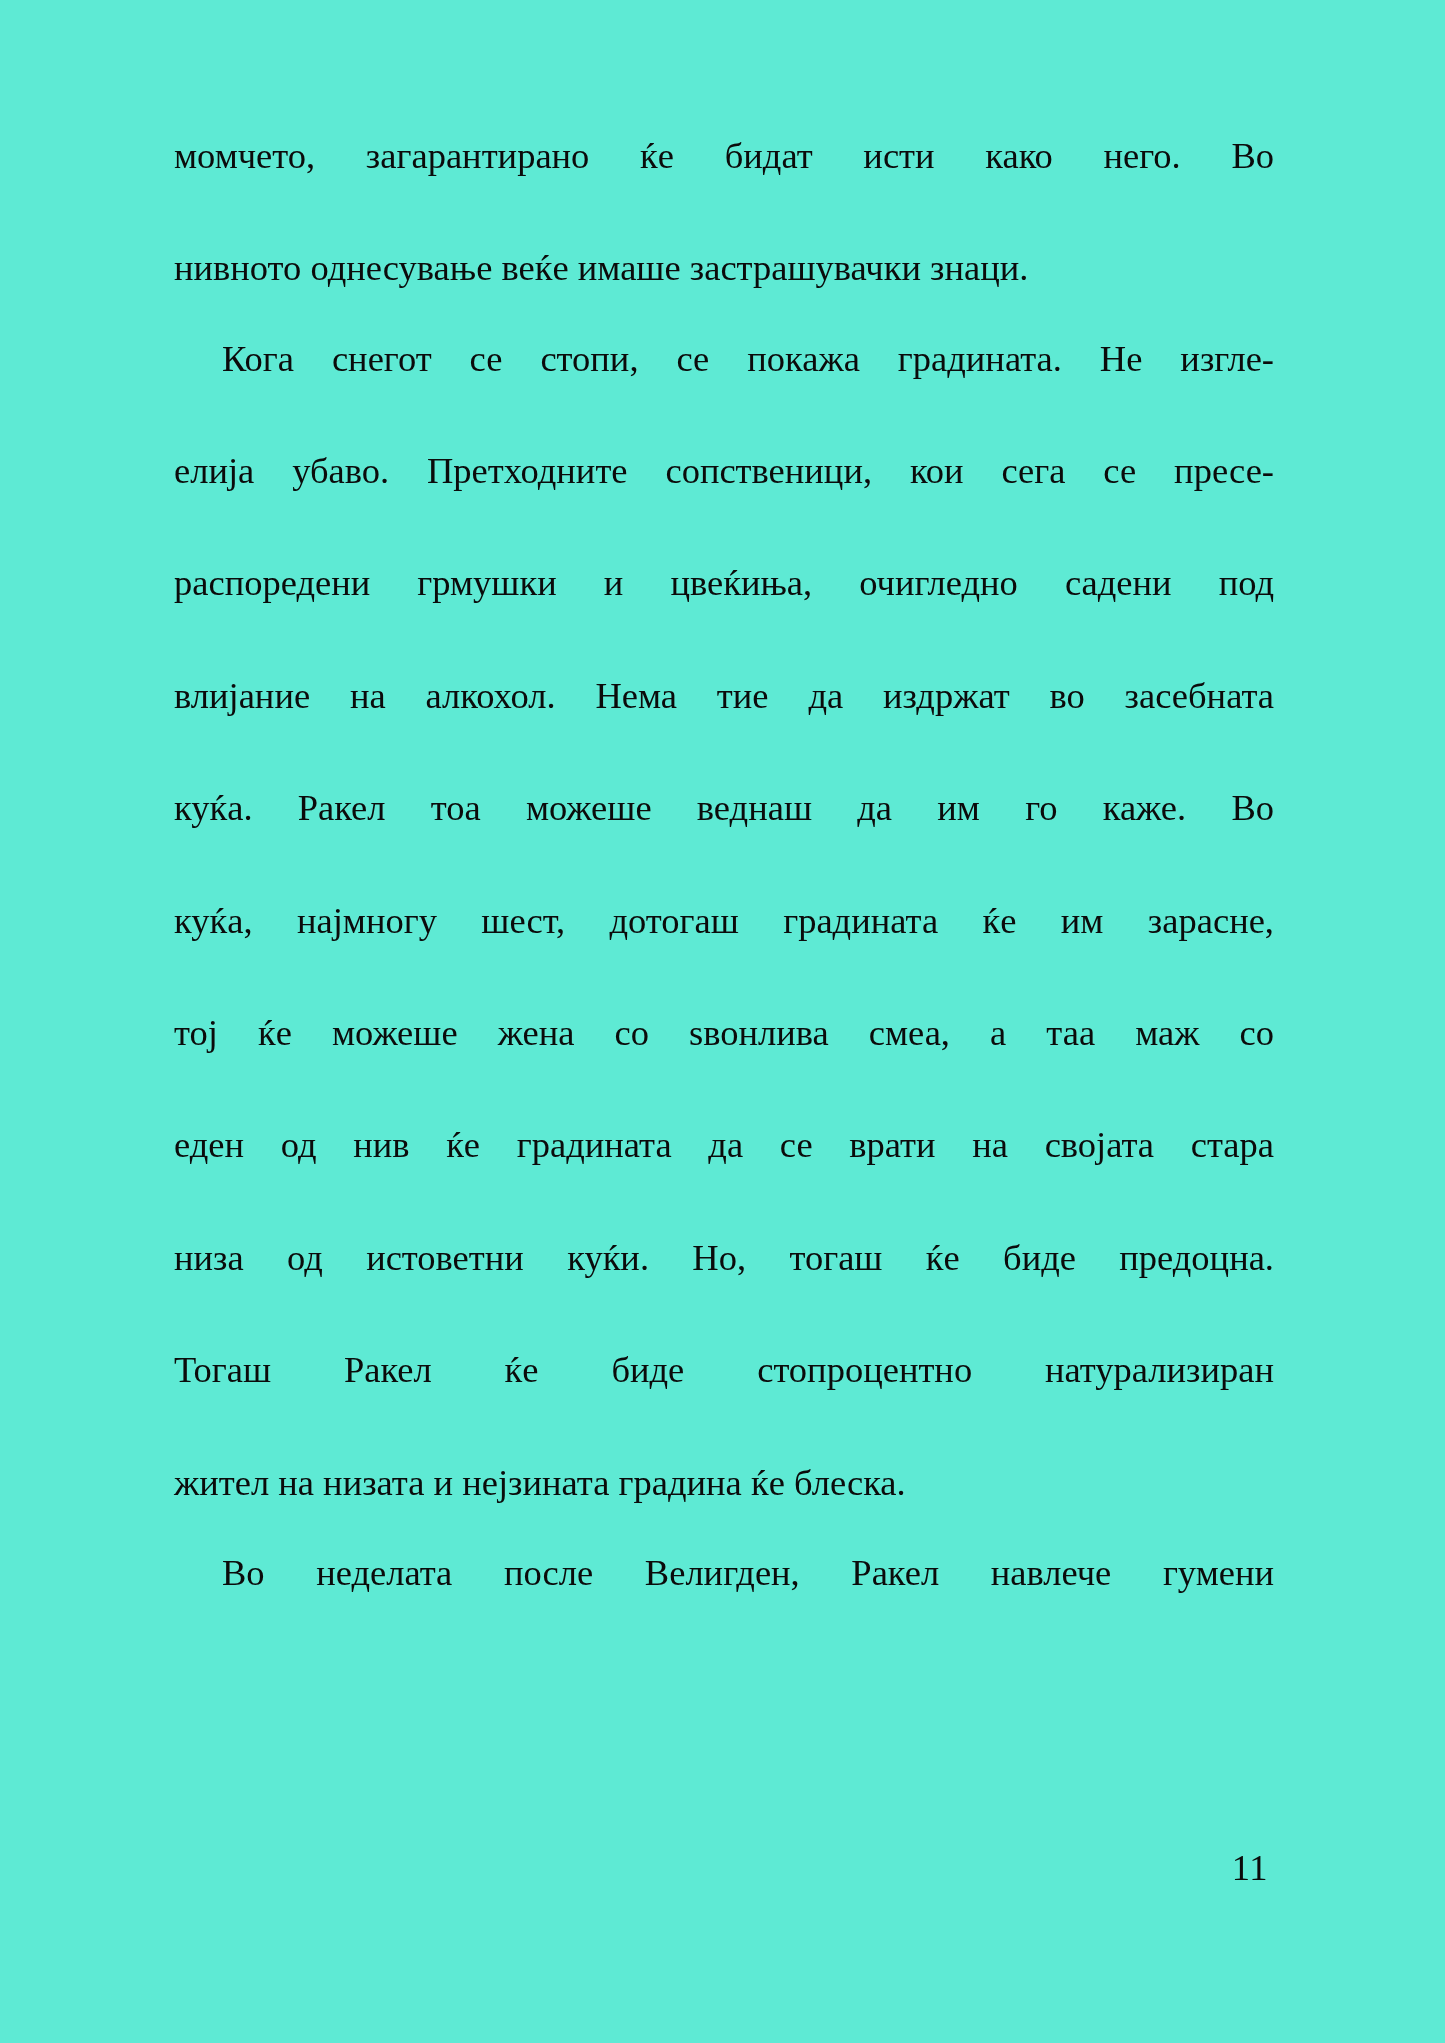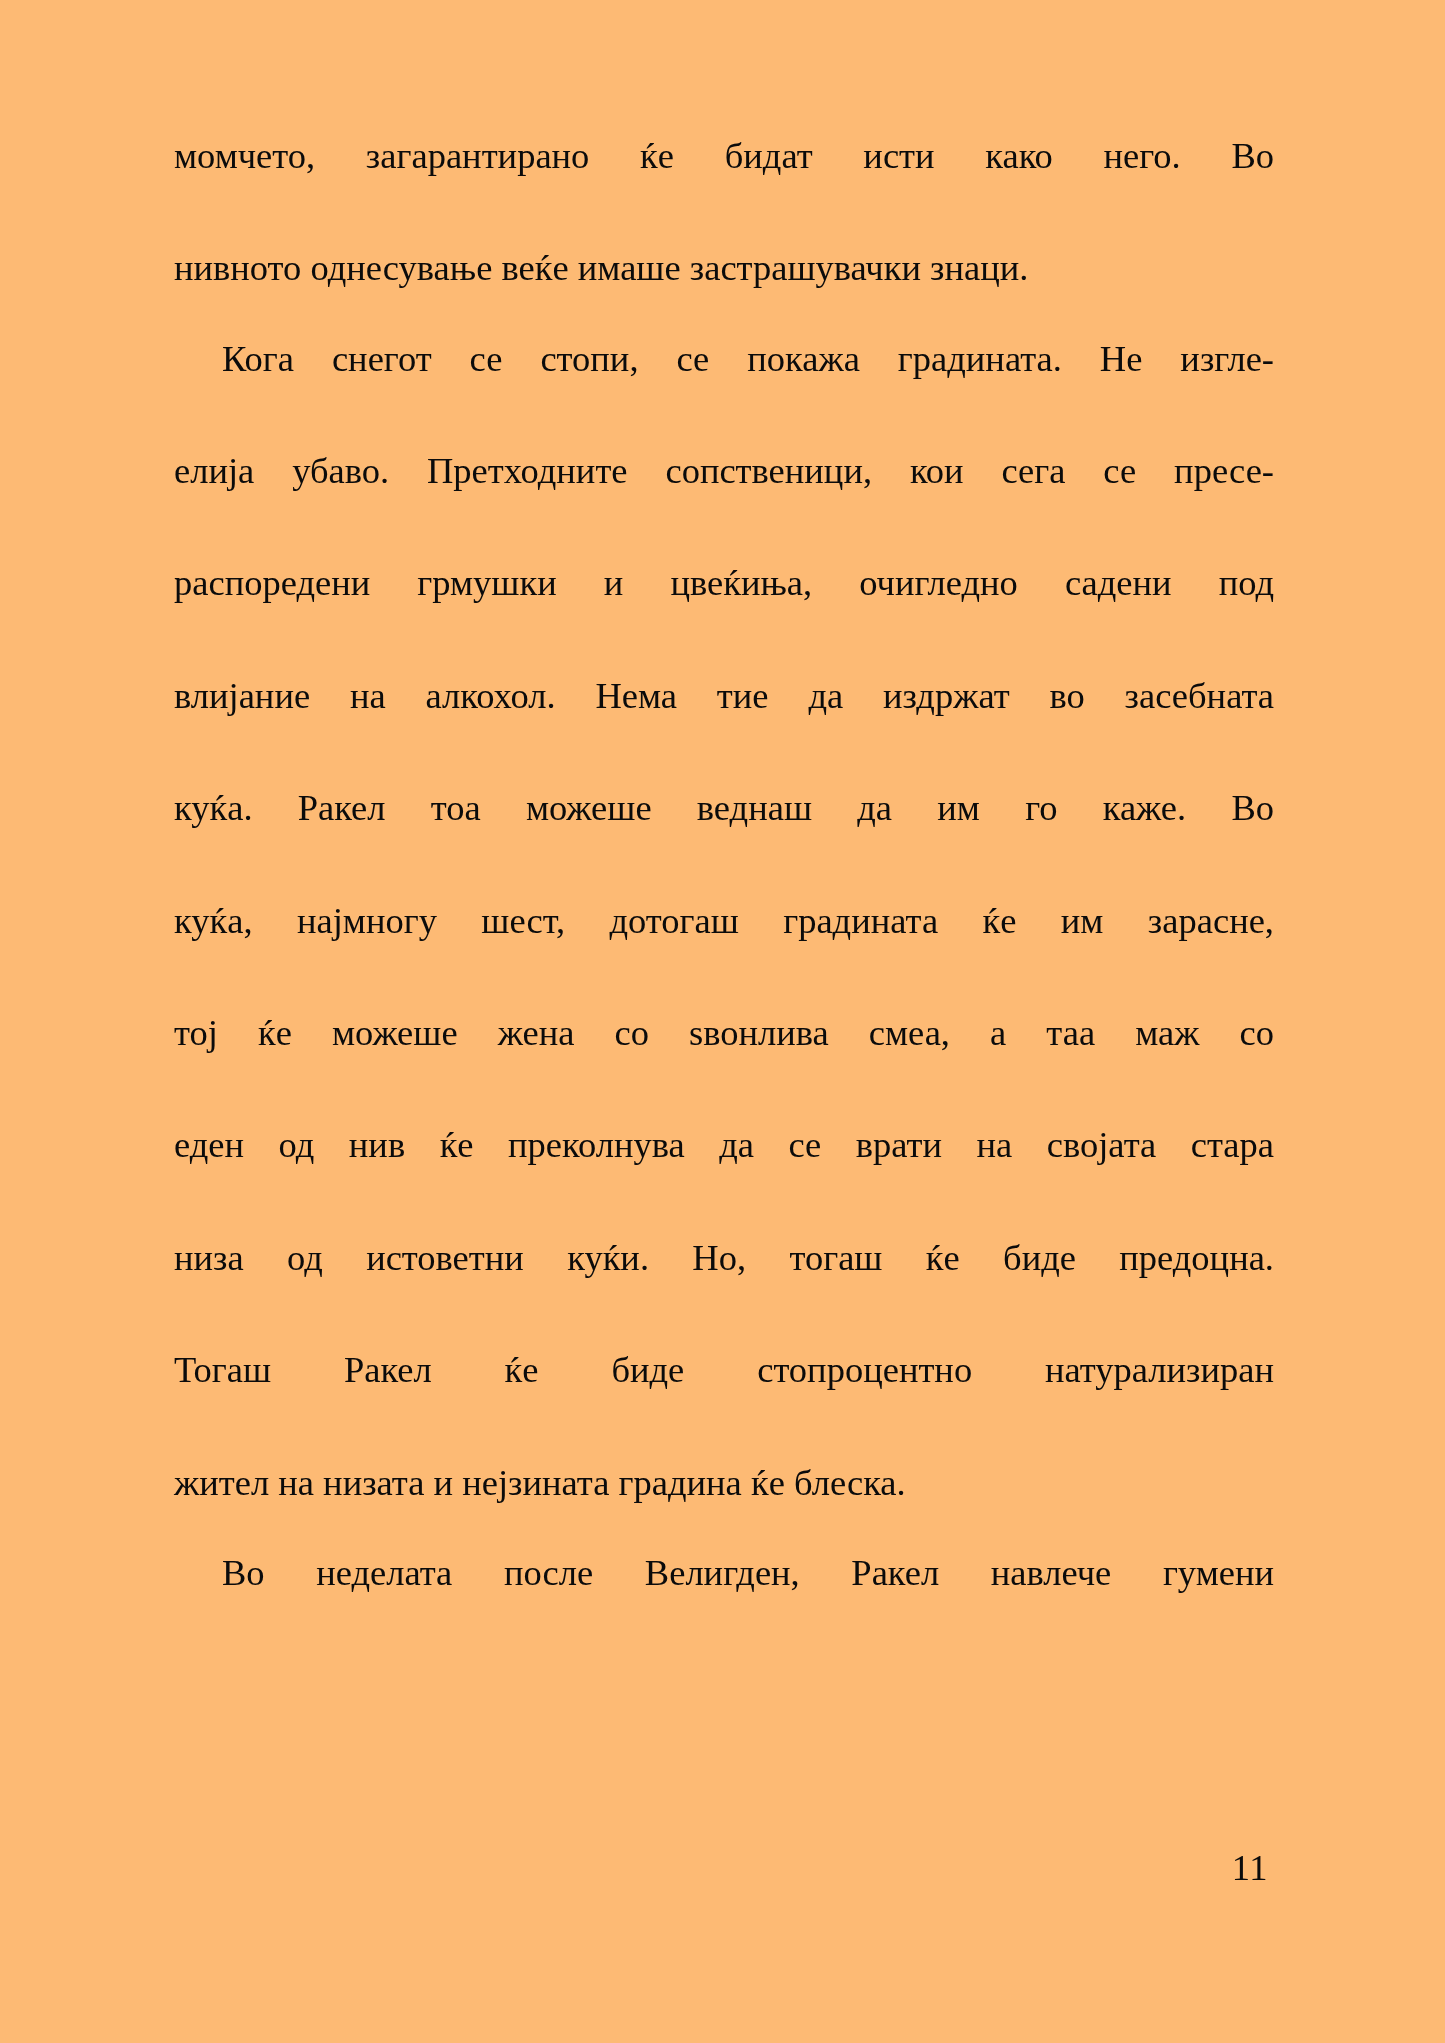--- a/index.html
+++ b/index.html
@@ -6,21 +6,21 @@
   html, body {
     margin: 0;
     padding: 0;
     background: #ffffff;
   }
 
   .page {
     position: relative;
     width: 1445px;
     height: 2043px;
-    background: #fdba74;
+    background: #5eead4;
     margin: 0 auto;
     overflow: hidden;
     font-family: "Liberation Serif", "DejaVu Serif", serif;
     color: #0b0b0b;
   }
 
   .text-column {
     position: absolute;
     left: 174px;
     top: 128px;
@@ -76,21 +76,21 @@
     </div>
 
     <div class="block">
       <span class="line indent">Кога снегот се стопи, се покажа градината. Не изгле-</span>
       <span class="line">елија убаво. Претходните сопственици, кои сега се пресе-</span>
       <span class="line">распоредени грмушки и цвеќиња, очигледно садени под</span>
       <span class="line">влијание на алкохол. Нема тие да издржат во засебната</span>
       <span class="line">куќа. Ракел тоа можеше веднаш да им го каже. Во</span>
       <span class="line">куќа, најмногу шест, дотогаш градината ќе им зарасне,</span>
       <span class="line">тој ќе можеше жена со ѕвонлива смеа, а таа маж со</span>
-      <span class="line">еден од нив ќе преколнува да се врати на својата стара</span>
+      <span class="line">еден од нив ќе градината да се врати на својата стара</span>
       <span class="line">низа од истоветни куќи. Но, тогаш ќе биде предоцна.</span>
       <span class="line">Тогаш Ракел ќе биде стопроцентно натурализиран</span>
       <span class="line last">жител на низата и нејзината градина ќе блеска.</span>
     </div>
 
     <div class="block">
       <span class="line indent">Во неделата после Велигден, Ракел навлече гумени</span>
 
     </div>
 

